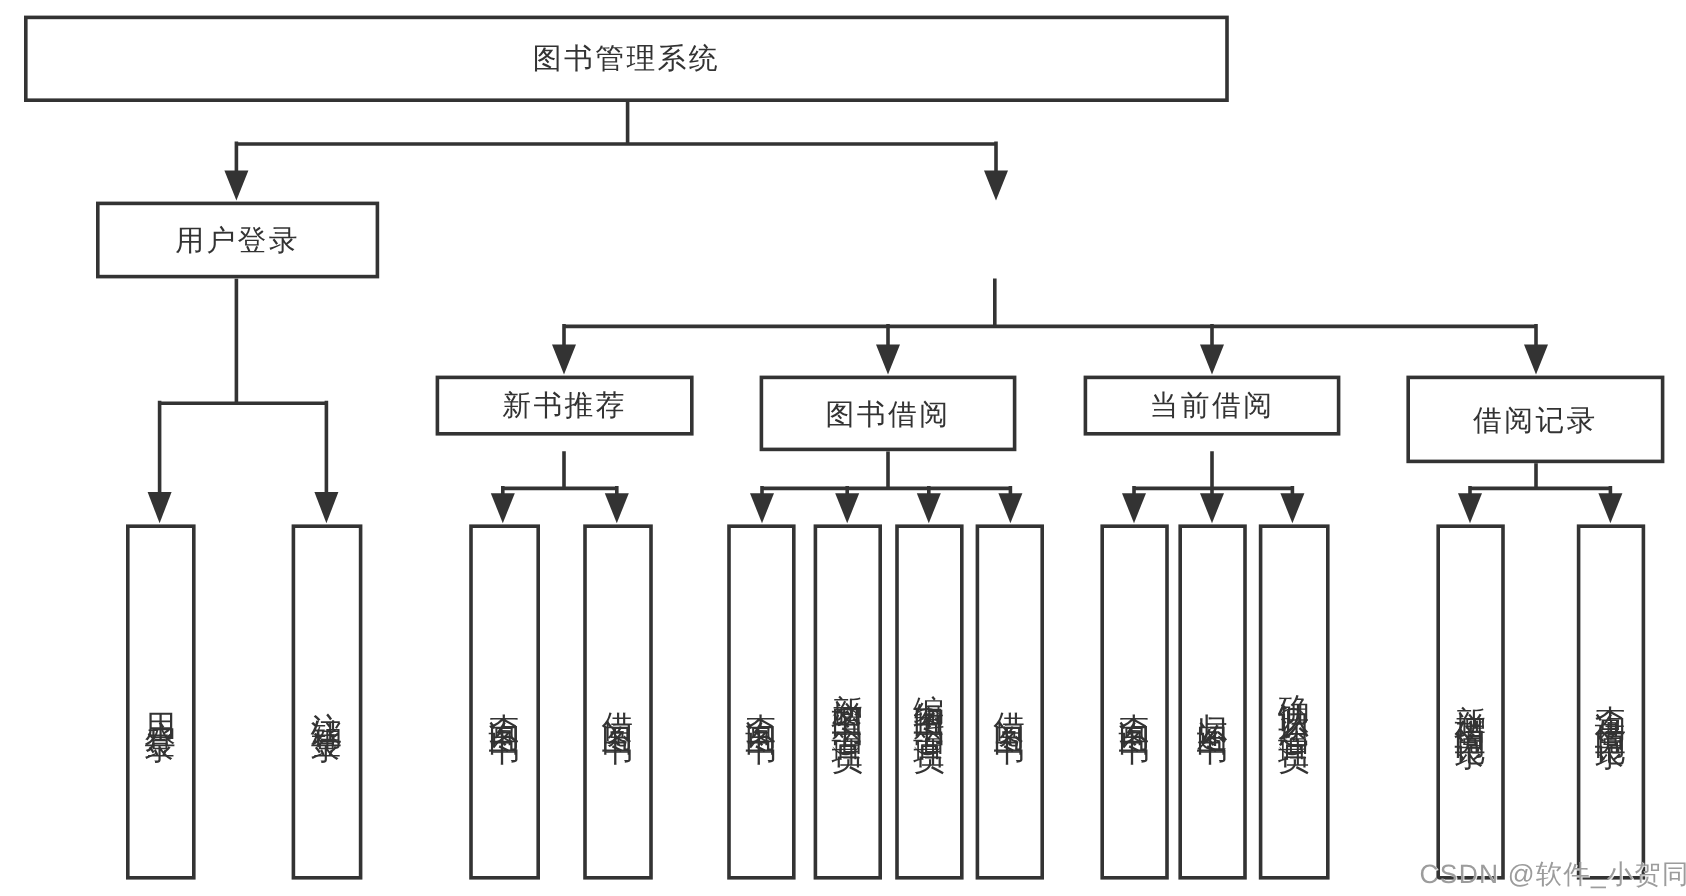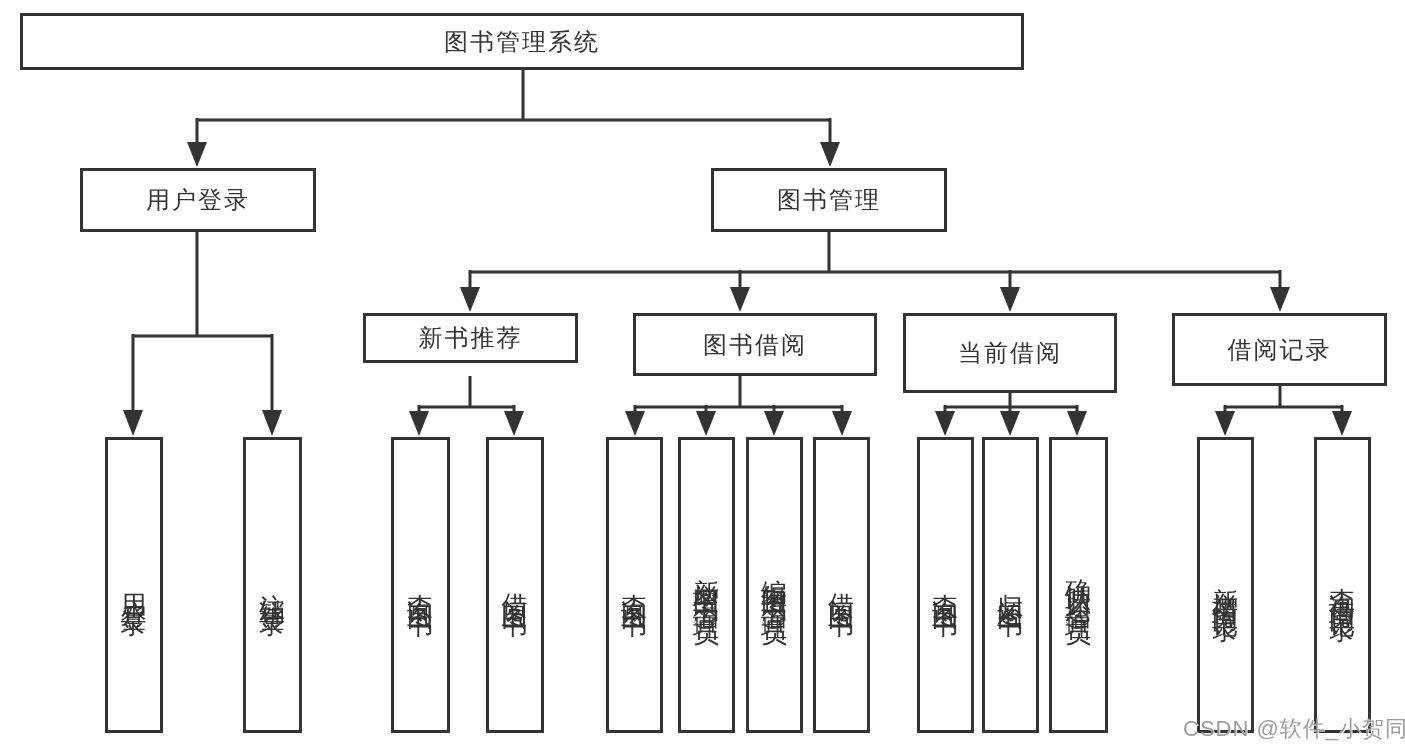--- a/index.html
+++ b/index.html
@@ -82,28 +82,27 @@
     <path class="ln" d="M1010 376 V407 M945 407 H1077 M945 405 V416 M1010 405 V416 M1077 405 V416"></path>
     <polygon class="ah" points="935,411 955,411 945,436"></polygon>
     <polygon class="ah" points="1000,411 1020,411 1010,436"></polygon>
     <polygon class="ah" points="1067,411 1087,411 1077,436"></polygon>
 
     <path class="ln" d="M1280 376 V407 M1225 407 H1342 M1225 405 V416 M1342 405 V416"></path>
     <polygon class="ah" points="1215,411 1235,411 1225,436"></polygon>
     <polygon class="ah" points="1332,411 1352,411 1342,436"></polygon>
   </svg>
 
-  <div class="node h" style="left:20px;top:13px;width:1004px;height:57px">图书管理系统</div>
+  <div class="node h" style="left:20px;top:13px;width:1004px;height:72px">图书管理系统</div>
 
   <div class="node h" style="left:80px;top:168px;width:236px;height:64px">用户登录</div>
-  <div class="node h" style="left:711px;top:168px;width:236px;height:64px">图书管理</div>
 
   <div class="node h" style="left:363px;top:313px;width:215px;height:50px">新书推荐</div>
-  <div class="node h" style="left:633px;top:313px;width:244px;height:63px">图书借阅</div>
-  <div class="node h" style="left:903px;top:313px;width:214px;height:80px">当前借阅</div>
+  <div class="node h" style="left:633px;top:313px;width:214px;height:63px">图书借阅</div>
+  <div class="node h" style="left:903px;top:313px;width:214px;height:50px">当前借阅</div>
   <div class="node h" style="left:1172px;top:313px;width:215px;height:73px">借阅记录</div>
 
   <div class="node v" style="left:105px;top:437px;width:58px;height:296px">用户登录</div>
   <div class="node v" style="left:243px;top:437px;width:59px;height:296px">注销登录</div>
 
   <div class="node v" style="left:391px;top:437px;width:59px;height:296px">查询图书</div>
   <div class="node v" style="left:486px;top:437px;width:58px;height:296px">借阅图书</div>
 
   <div class="node v" style="left:606px;top:437px;width:57px;height:296px">查询图书</div>
   <div class="node v" style="left:678px;top:437px;width:57px;height:296px">新增图书（管理员）</div>

